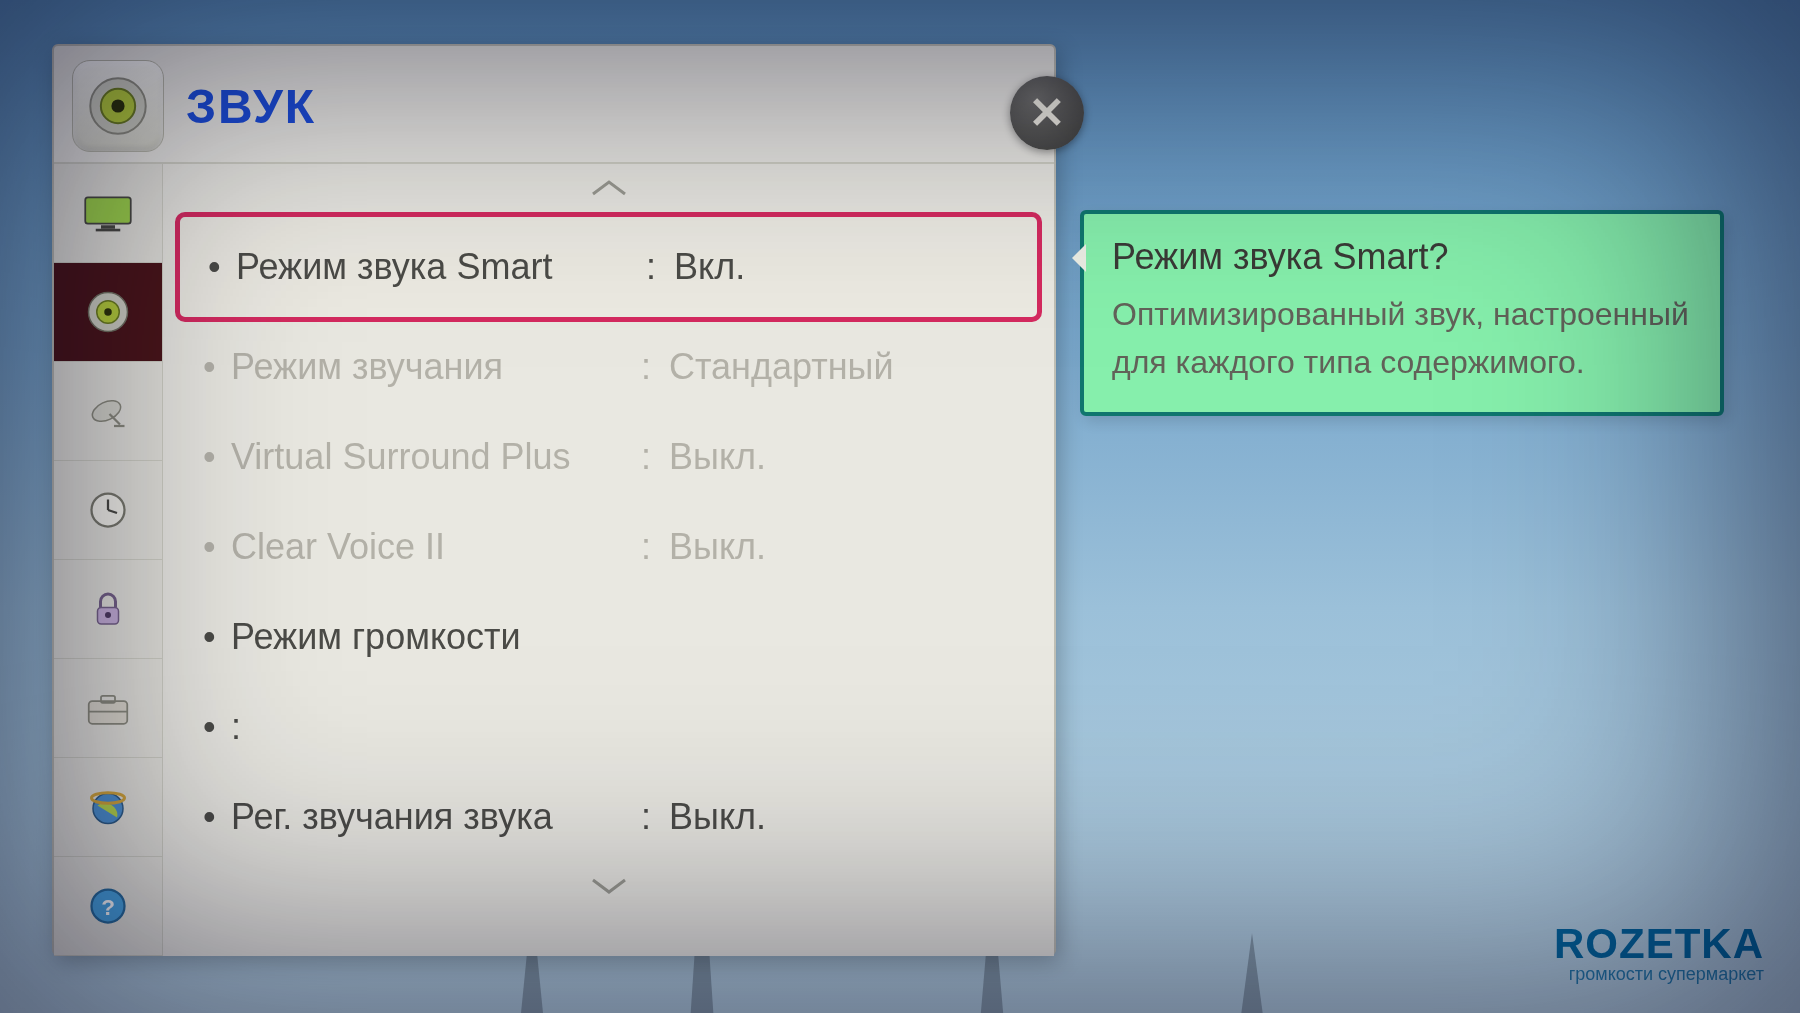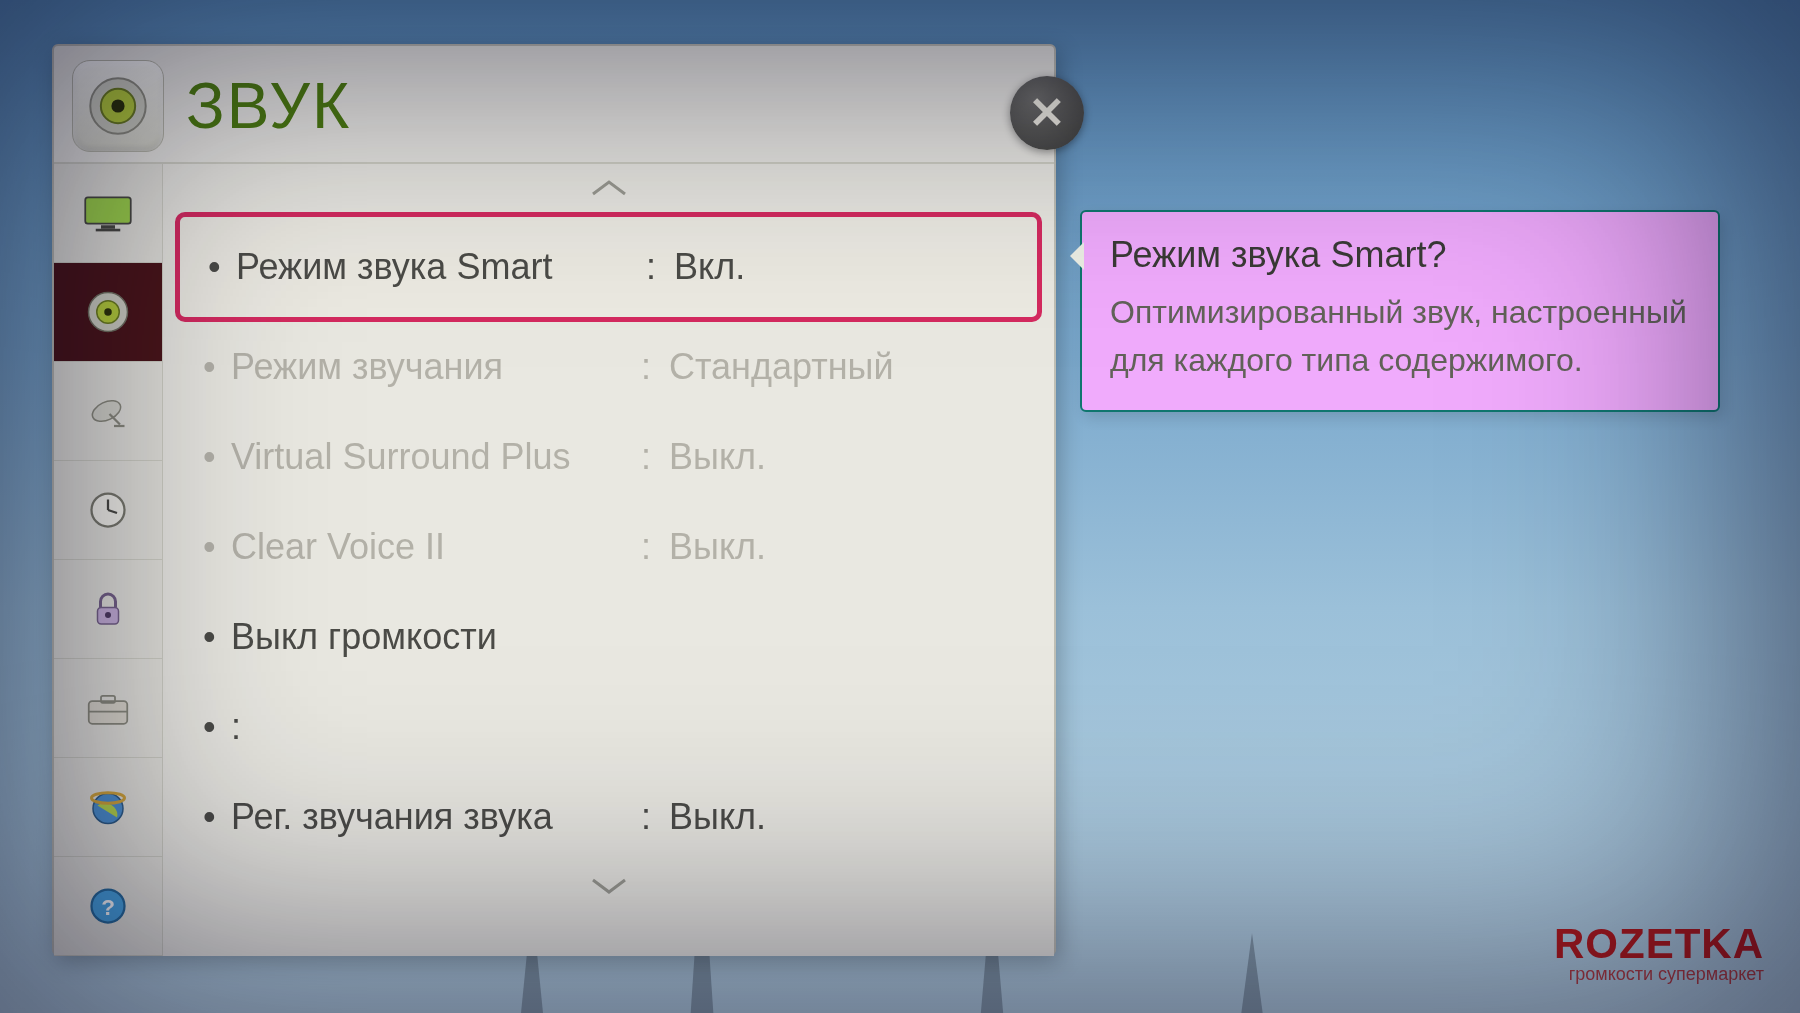--- a/index.html
+++ b/index.html
@@ -39,21 +39,21 @@
     height:120px;box-sizing:border-box;
   }
   .speaker-big{
     width:90px;height:90px;border-radius:18px;
     background:linear-gradient(#f6f6f0,#d6d6c8);
     border:1px solid #b7b7a8;
     display:flex;align-items:center;justify-content:center;
     box-shadow:inset 0 2px 6px rgba(255,255,255,0.8),inset 0 -2px 6px rgba(0,0,0,0.15);
   }
   .speaker-big svg{width:66px;height:66px;}
-  .dialog-title{font-size:64px;font-weight:400;color:#4d7c0f;letter-spacing:2px;}
+  .dialog-title{font-size:48px;font-weight:700;color:#1d4ed8;letter-spacing:2px;}
 
   .close-btn{
     position:absolute;
     right:-30px; top:30px;
     width:74px;height:74px;border-radius:50%;
     background:radial-gradient(circle at 35% 30%,#6f6f6b,#3c3c39);
     display:flex;align-items:center;justify-content:center;
     box-shadow:0 2px 8px rgba(0,0,0,0.4);
     cursor:pointer;
   }
@@ -102,36 +102,36 @@
     padding-left:28px;
     height:100px;
     background:#eceae2;
   }
 
   
   .callout{
     position:absolute;
     left:1080px; top:210px;
     width:580px;
-    background:#f0abfc;
-    border:2px solid #0f766e;
+    background:#86efac;
+    border:4px solid #0f766e;
     border-radius:6px;
     padding:22px 28px 26px 28px;
     box-shadow:4px 6px 14px rgba(0,0,0,0.12);
   }
   .callout::before{
     content:"";position:absolute;left:-26px;top:30px;
     width:0;height:0;border:14px solid transparent;border-right-color:#eceee5;
   }
   .callout-title{font-size:36px;color:#3a3a36;margin-bottom:12px;}
   .callout-body{font-size:32px;color:#626259;line-height:1.5;}
 
   .watermark{
     position:absolute;right:36px;bottom:28px;text-align:right;
-    color:#b91c1c;pointer-events:none;
+    color:#0369a1;pointer-events:none;
   }
   .watermark .big{font-size:42px;font-weight:700;letter-spacing:1px;}
   .watermark .small{font-size:18px;opacity:.8;margin-top:-4px;}
 </style>
 </head>
 <body>
 
 <div class="tower t1"></div>
 <div class="tower t2"></div>
 <div class="tower t3"></div>
@@ -240,21 +240,21 @@
         <span class="value">Выкл.</span>
       </div>
       <div class="item disabled">
         <span class="bullet">•</span>
         <span class="label">Clear Voice II</span>
         <span class="colon">:</span>
         <span class="value">Выкл.</span>
       </div>
       <div class="item">
         <span class="bullet">•</span>
-        <span class="label">Выкл громкости</span>
+        <span class="label">Режим громкости</span>
         <span class="colon"></span>
         <span class="value"></span>
       </div>
       <div class="item">
         <span class="bullet">•</span>
         <span class="colon">:</span>
       </div>
       <div class="item">
         <span class="bullet">•</span>
         <span class="label">Рег. звучания звука</span>

